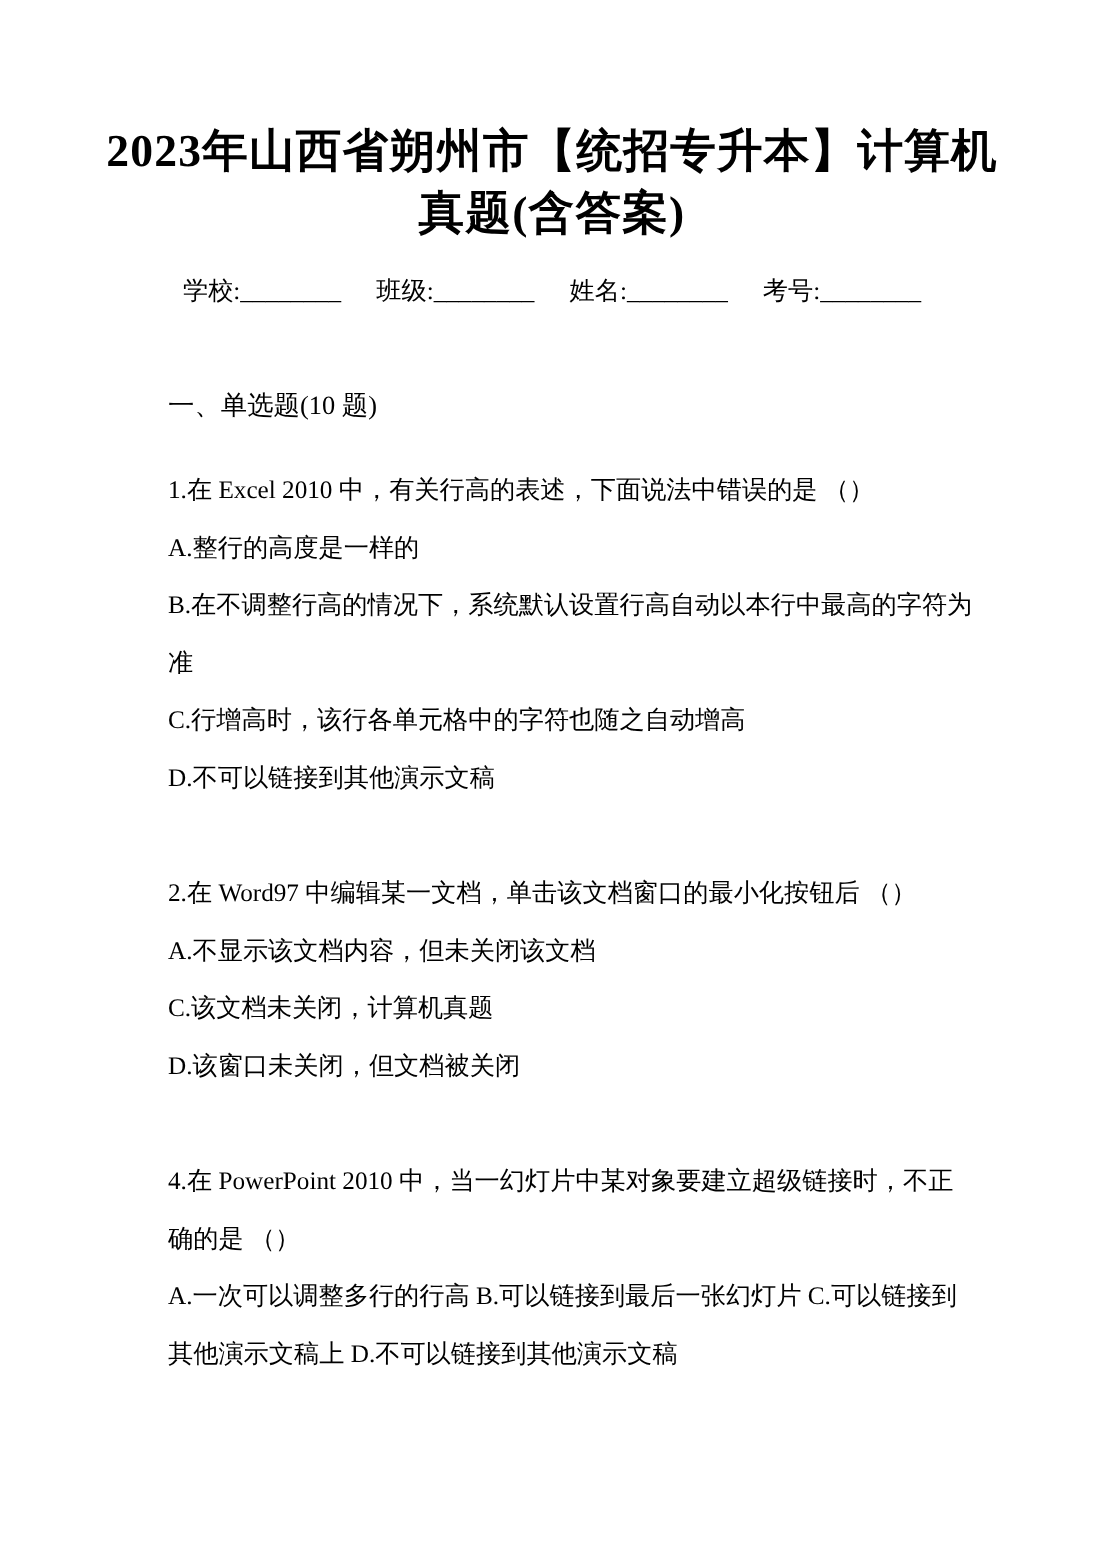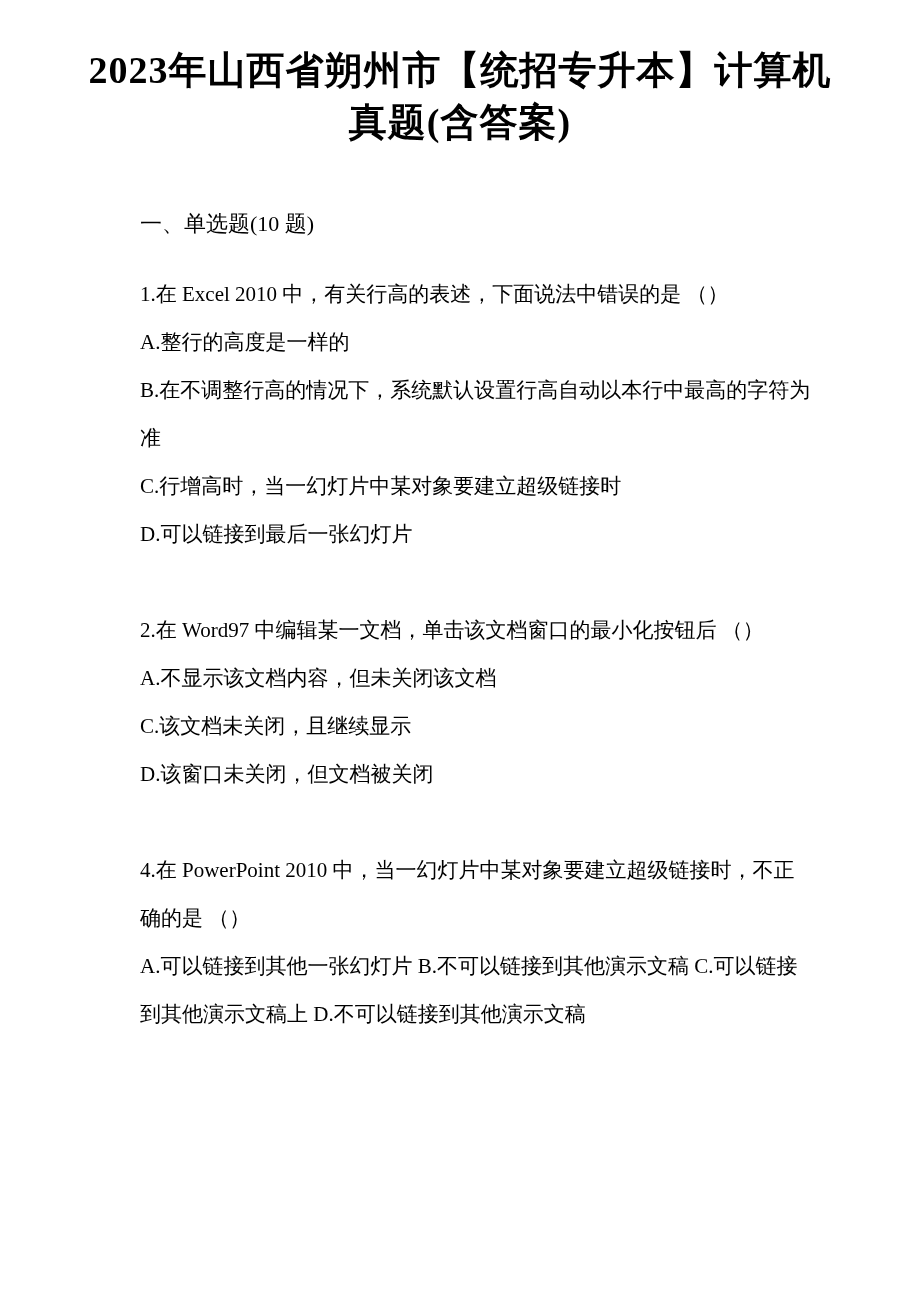--- a/index.html
+++ b/index.html
@@ -11,21 +11,21 @@
     width: 920px;
     height: 1302px;
     font-family: "Liberation Serif", "DejaVu Serif", serif;
     color: #000000;
     overflow: hidden;
   }
   .page {
     width: 920px;
     height: 1302px;
     box-sizing: border-box;
-    padding-top: 44px;
+    padding-top: 100px;
   }
   .title {
     width: 760px;
     margin: 0 auto;
     text-align: center;
     font-size: 38px;
     font-weight: bold;
     line-height: 52px;
     letter-spacing: 1px;
   }
@@ -68,40 +68,54 @@
     word-break: break-all;
   }
 </style>
 </head>
 <body>
 
 <div class="page">
 
   <h1 class="title">2023年山西省朔州市【统招专升本】计算机真题(含答案)</h1>
 
+  <div class="header-fields">
+    <span class="field">
+      <span>学校:</span><span class="blank">________</span>
+    </span>
+    <span class="field">
+      <span>班级:</span><span class="blank">________</span>
+    </span>
+    <span class="field">
+      <span>姓名:</span><span class="blank">________</span>
+    </span>
+    <span class="field">
+      <span>考号:</span><span class="blank">________</span>
+    </span>
+  </div>
 
   <div class="content">
 
     <p class="section-heading">一、单选题(10 题)</p>
 
     <div class="question">
       <p class="para">1.在 Excel 2010 中，有关行高的表述，下面说法中错误的是 （）</p>
       <p class="para">A.整行的高度是一样的</p>
       <p class="para">B.在不调整行高的情况下，系统默认设置行高自动以本行中最高的字符为准</p>
-      <p class="para">C.行增高时，当一幻灯片中某对象要建立超级链接时</p>
-      <p class="para">D.可以链接到最后一张幻灯片</p>
+      <p class="para">C.行增高时，该行各单元格中的字符也随之自动增高</p>
+      <p class="para">D.不可以链接到其他演示文稿</p>
     </div>
 
     <div class="question">
       <p class="para">2.在 Word97 中编辑某一文档，单击该文档窗口的最小化按钮后 （）</p>
       <p class="para">A.不显示该文档内容，但未关闭该文档</p>
-      <p class="para">C.该文档未关闭，且继续显示</p>
+      <p class="para">C.该文档未关闭，计算机真题</p>
       <p class="para">D.该窗口未关闭，但文档被关闭</p>
     </div>
 
     <div class="question">
       <p class="para">4.在 PowerPoint 2010 中，当一幻灯片中某对象要建立超级链接时，不正确的是 （）</p>
-      <p class="para">A.可以链接到其他一张幻灯片  B.不可以链接到其他演示文稿  C.可以链接到其他演示文稿上 D.不可以链接到其他演示文稿</p>
+      <p class="para">A.一次可以调整多行的行高  B.可以链接到最后一张幻灯片  C.可以链接到其他演示文稿上 D.不可以链接到其他演示文稿</p>
     </div>
 
   </div>
 
 </div>
 
 </body></html>

